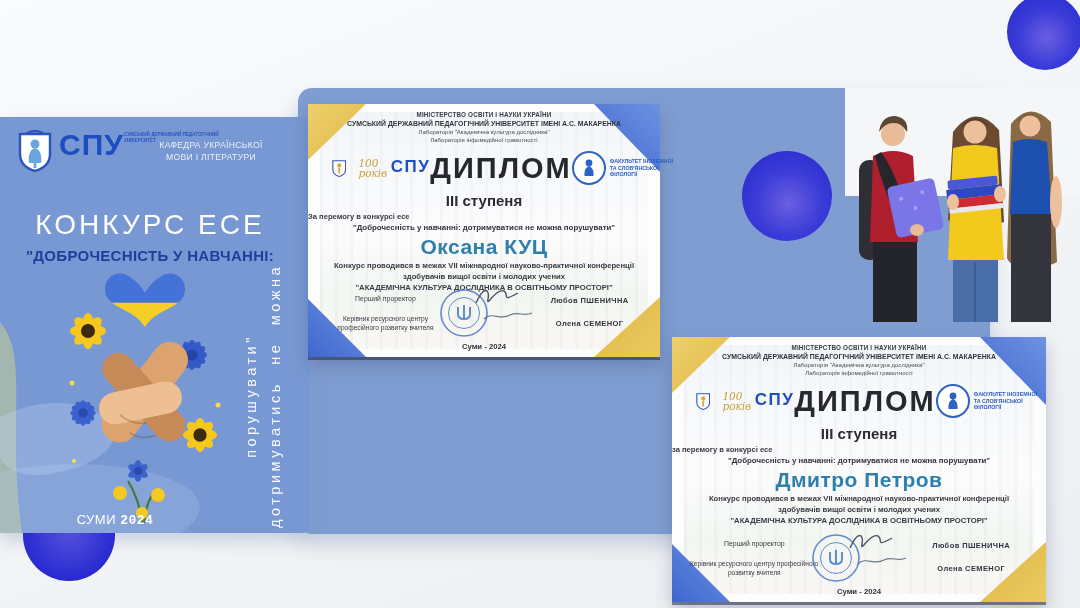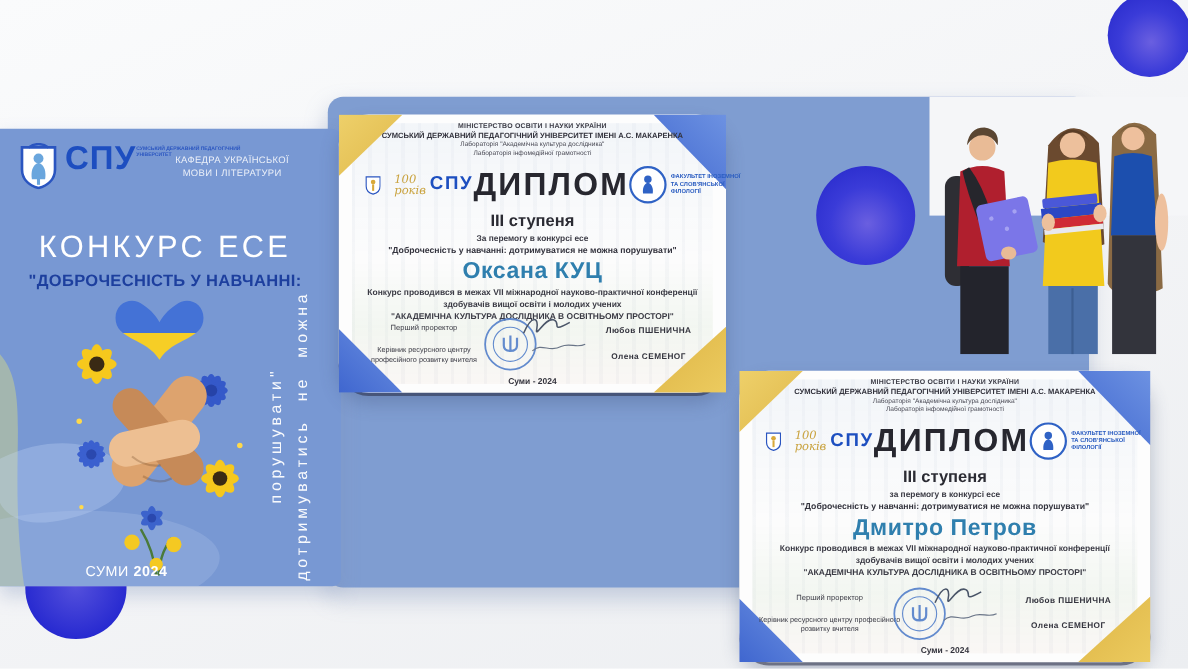--- a/index.html
+++ b/index.html
@@ -26,34 +26,34 @@
   .contest-title{position:absolute;left:0;top:92px;width:300px;text-align:center;
     font-size:28px;font-weight:300;color:#fff;letter-spacing:3px;}
   .contest-sub{position:absolute;left:0;top:130px;width:300px;text-align:center;
     font-size:15px;font-weight:800;color:#1d3f9e;letter-spacing:.3px;}
   .vertical-slogan{position:absolute;left:240px;top:415px;width:272px;
     transform:rotate(-90deg);transform-origin:0 0;
     color:rgba(255,255,255,.95);font-size:14.5px;letter-spacing:3.5px;word-spacing:9px;
     line-height:1.65;text-align:center;}
   .city-year{position:absolute;left:0;top:395px;width:230px;text-align:center;
     font-size:13px;color:#fff;letter-spacing:.5px;}
-  .city-year b{font-weight:800;}
+  .city-year b{font-weight:800;font-family:Liberation Mono, monospace;}
   .half-circle{position:absolute;left:23px;top:533px;width:92px;height:48px;
     border-radius:0 0 92px 92px;z-index:3;
     background:radial-gradient(circle at 50% 0%,#5450dc,#2326cf 78%);}
   
   .decor-circle{position:absolute;border-radius:50%;z-index:2;
     background:radial-gradient(circle at 52% 58%,#6a5fe0 0%,#3a3bd8 48%,#2326c8 100%);}
   .circle-a{left:742px;top:151px;width:90px;height:90px;}
   .circle-b{left:1007px;top:-6px;width:76px;height:76px;}
   
   .students{position:absolute;left:853px;top:90px;width:227px;height:232px;z-index:3;}
   
   .diploma{position:absolute;background:#fdfdfd;z-index:4;
-    box-shadow:0 3px 0 rgba(40,44,70,.55),0 9px 16px rgba(60,75,115,.30);border-radius:27px;}
+    box-shadow:0 3px 0 rgba(40,44,70,.55),0 9px 16px rgba(60,75,115,.30);}
   .d1{left:308px;top:104px;width:352px;height:253px;}
   .d2{left:672px;top:337px;width:374px;height:265px;}
   .wm{position:absolute;inset:8px 12px;opacity:.5;z-index:0;pointer-events:none;background:
     linear-gradient(180deg,rgba(150,180,215,.20),rgba(235,238,242,.10) 52%,rgba(140,180,120,.18) 78%,rgba(205,155,120,.12)),
     repeating-linear-gradient(90deg,rgba(90,110,150,.09) 0 3px,transparent 3px 15px);}
   .corner{position:absolute;z-index:1;}
   .c-tl{left:0;top:0;width:58px;height:56px;clip-path:polygon(0 0,100% 0,0 100%);
     background:linear-gradient(135deg,#eed06a,#dfb84a);}
   .c-tr{right:0;top:0;width:66px;height:68px;clip-path:polygon(0 0,100% 0,100% 100%);
     background:linear-gradient(225deg,#6d92e2,#3f66cf);}
@@ -70,21 +70,21 @@
   .u-logo{display:flex;align-items:center;gap:4px;}
   .u-logo-txt{display:flex;flex-direction:row;align-items:flex-start;line-height:1;}
   .anniv{font-family:"DejaVu Serif",serif;font-style:italic;font-size:10.5px;color:#c9a23d;margin-left:8px;}
   .u-abbr{font-size:17px;font-weight:800;color:#1d4fc0;letter-spacing:1.5px;}
   .dip-title{font-size:29px;font-weight:800;color:#27272f;letter-spacing:2px;line-height:1;text-align:right;}
   .f-logo{display:flex;align-items:center;gap:4px;}
   .f-circle{width:30px;height:30px;border-radius:50%;border:2px solid #2f62c5;background:#fff;
     display:flex;align-items:center;justify-content:center;}
   .f-text{width:64px;font-size:5.3px;font-weight:800;color:#2a5cc0;line-height:1.3;text-align:left;}
   .degree{text-align:center;font-size:15px;font-weight:800;color:#2b2b33;margin-top:1px;}
-  .reason{text-align:center;font-size:7.6px;font-weight:700;color:#3a3a44;margin-top:3px;}
+  .reason{font-size:7.6px;font-weight:700;color:#3a3a44;margin-top:3px;}
   .contest-name{text-align:center;font-size:7.9px;font-weight:700;color:#33333d;margin-top:2px;}
   .recipient{text-align:center;font-size:21px;font-weight:800;color:#2f7fae;margin-top:3px;letter-spacing:.5px;}
   .conf{text-align:center;font-size:7.7px;font-weight:700;color:#3a3a44;margin-top:2px;line-height:1.4;padding:0 14px;}
   .sig-area{position:absolute;left:0;right:0;bottom:6px;height:64px;}
   .role1{position:absolute;left:9%;top:8px;width:26%;text-align:center;font-size:6.9px;color:#3a3a44;}
   .role2{position:absolute;left:4%;top:28px;width:36%;text-align:center;font-size:6.6px;color:#3a3a44;line-height:1.35;}
   .name1{position:absolute;right:7%;top:9px;width:26%;text-align:center;font-size:7.5px;font-weight:700;color:#33333d;letter-spacing:.4px;}
   .name2{position:absolute;right:7%;top:32px;width:26%;text-align:center;font-size:7.5px;font-weight:700;color:#33333d;letter-spacing:.4px;}
   .stamp{position:absolute;left:37%;top:0;opacity:.85;}
   .sig-scribble{position:absolute;left:46%;top:-6px;}

